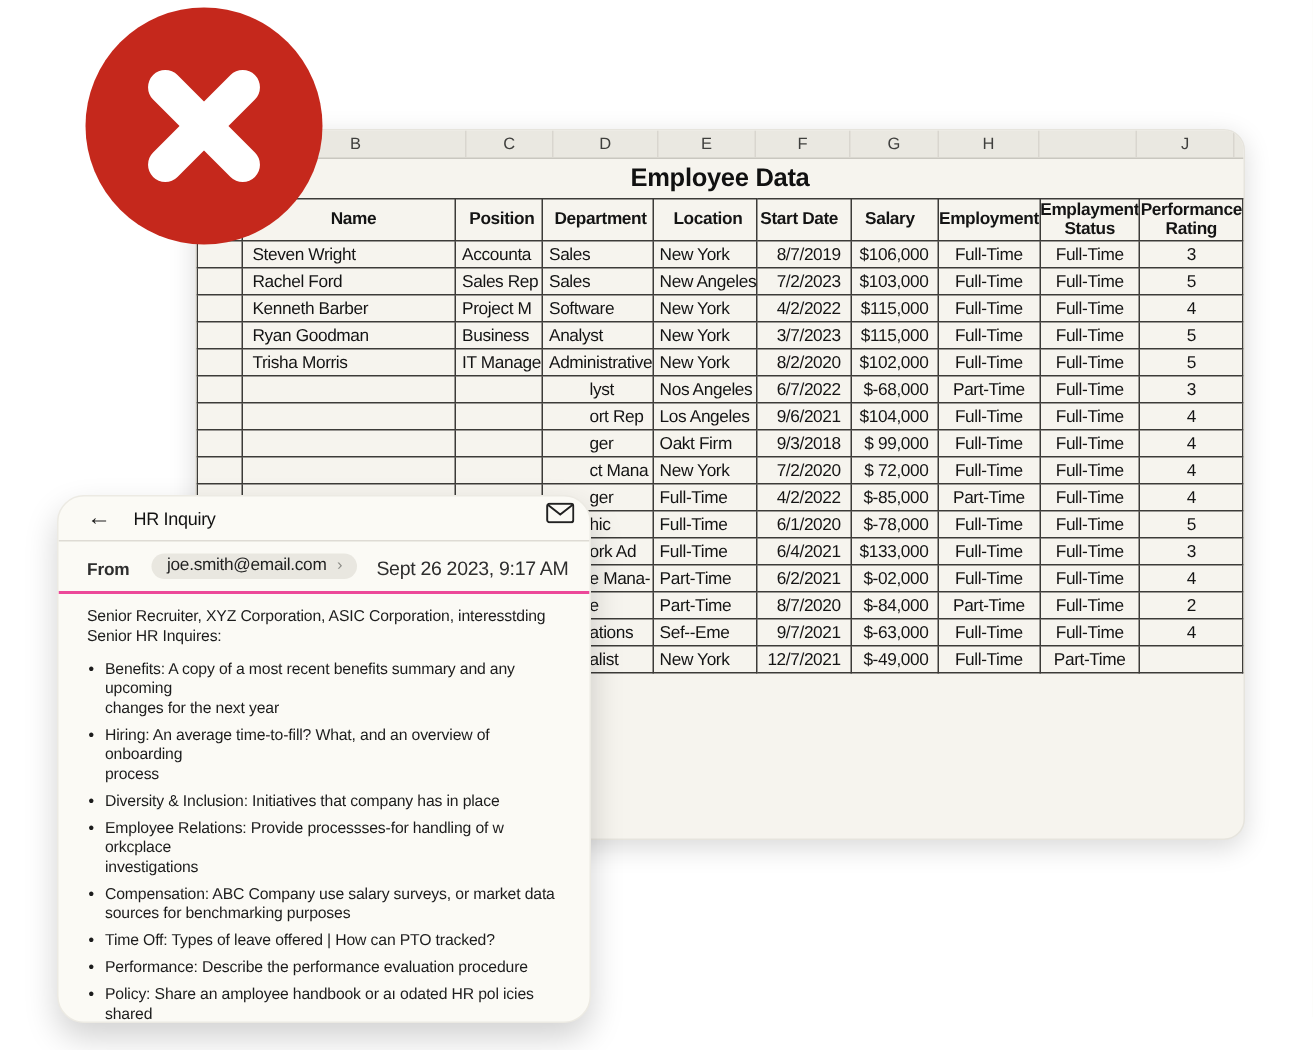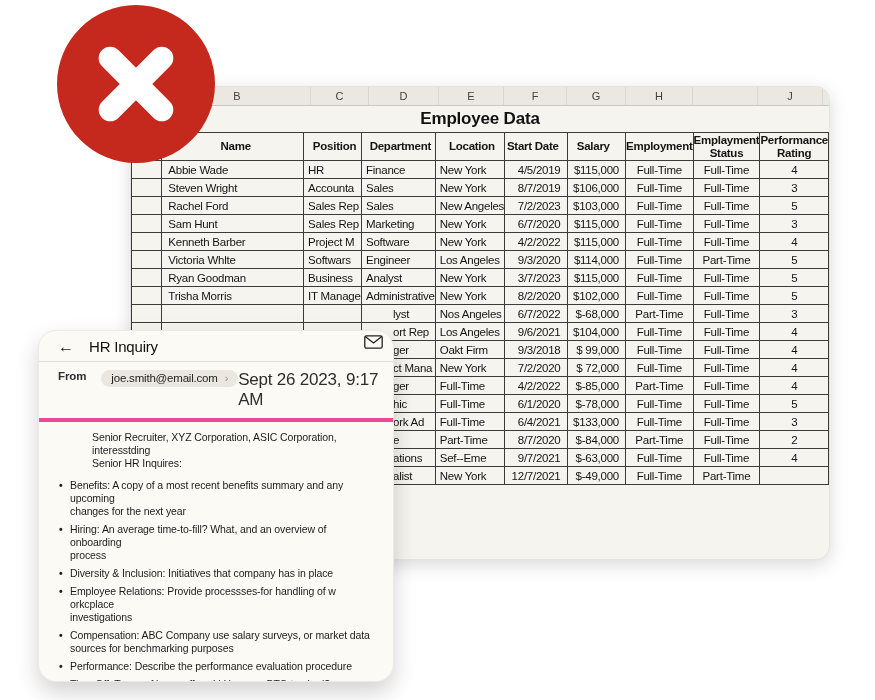--- a/index.html
+++ b/index.html
@@ -37,33 +37,33 @@
   th.c-name { text-align:left; padding-left:6px; }
   .link-glyph { font-size:10px; color:#222; margin-left:11px; position:relative; top:-3px; letter-spacing:0; }
 
   
   .email { position:absolute; left:38px; top:330px; width:356px; height:352px;
            background:#fbfaf5; border-radius:18px; overflow:hidden; z-index:2;
            box-shadow:0 10px 22px rgba(0,0,0,.18); border:1px solid #eceae3; }
   .email-header { position:relative; display:flex; align-items:center; gap:15px;
            padding:7px 16px 6px 19px; border-bottom:1px solid #dedbd4; }
   .back-arrow { font-size:16px; color:#1c1c1c; line-height:1; cursor:default; }
-  .email-title { font-size:15px; color:#111; letter-spacing:-0.2px; }
+  .email-title { font-size:12px; color:#111; letter-spacing:-0.2px; }
   .mail-icon { position:absolute; right:10px; top:4px; }
-  .from-row { display:flex; align-items:flex-start; padding:8px 14px 8px 19px;
-           border-bottom:4px solid #ec4899; }
+  .from-row { display:flex; align-items:flex-end; padding:8px 14px 8px 19px;
+           border-bottom:2px solid #ec4899; }
   .from-label { font-size:11.5px; font-weight:bold; color:#2e2e2e; letter-spacing:-0.1px; }
   .from-pill { margin-left:15px; background:#e9e7e0; border-radius:10px; padding:2px 10px 3px 10px;
            font-size:11.5px; color:#1f1f1f; display:inline-flex; align-items:center; letter-spacing:-0.2px; }
   .pill-chevron { color:#8b8b86; margin-left:7px; font-size:11px; }
-  .email-date { margin-left:auto; font-size:17px; color:#2e2e2e; letter-spacing:-0.2px; }
+  .email-date { margin-left:auto; font-size:13px; color:#2e2e2e; letter-spacing:-0.2px; }
   .email-body { padding:9px 17px 0 19px; font-size:10.5px; color:#1c1c1c;
            line-height:13px; letter-spacing:-0.1px; }
   .email-body p.salutation { margin-bottom:8px; }
-  .email-body p.intro { margin-bottom:9px; white-space:pre-line;margin-left:34px; }
+  .email-body p.intro { margin-bottom:9px; white-space:pre-line; }
   .email-body ul { list-style:none; }
   .email-body li { position:relative; padding-left:12px; margin-bottom:5px; white-space:pre-line; }
   .email-body li::before { content:"•"; position:absolute; left:1px; top:0; font-weight:bold; }
   .email-body li .lead { font-weight:normal; }
 
   
   .error-badge { position:absolute; left:57px; top:5px; width:158px; height:158px;
            border-radius:50%; z-index:3; }
   .error-badge .bar { position:absolute; left:50%; top:50%; width:96px; height:23px;
            background:#ffffff; border-radius:12px; }
@@ -115,32 +115,20 @@
           <th class="c-date">Start Date</th>
           <th class="c-sal">Salary</th>
           <th class="c-emp">Employment</th>
           <th class="c-status">Emplayment Status</th>
           <th class="c-perf">Performance Rating</th>
         </tr>
       </thead>
       <tbody>
           <tr>
             <td class="sliver"></td>
-            <td class="c-name">Abbie Wade</td>
-            <td class="c-pos">HR</td>
-            <td class="c-dept">Finance</td>
-            <td class="c-loc">New York</td>
-            <td class="c-date">4/5/2019</td>
-            <td class="c-sal">$115,000</td>
-            <td class="c-emp">Full-Time</td>
-            <td class="c-status">Full-Time</td>
-            <td class="c-perf">4</td>
-          </tr>
-          <tr>
-            <td class="sliver"></td>
             <td class="c-name">Steven Wright</td>
             <td class="c-pos">Accounta</td>
             <td class="c-dept">Sales</td>
             <td class="c-loc">New York</td>
             <td class="c-date">8/7/2019</td>
             <td class="c-sal">$106,000</td>
             <td class="c-emp">Full-Time</td>
             <td class="c-status">Full-Time</td>
             <td class="c-perf">3</td>
           </tr>
@@ -151,53 +139,29 @@
             <td class="c-dept">Sales</td>
             <td class="c-loc">New Angeles</td>
             <td class="c-date">7/2/2023</td>
             <td class="c-sal">$103,000</td>
             <td class="c-emp">Full-Time</td>
             <td class="c-status">Full-Time</td>
             <td class="c-perf">5</td>
           </tr>
           <tr>
             <td class="sliver"></td>
-            <td class="c-name">Sam Hunt</td>
-            <td class="c-pos">Sales Rep</td>
-            <td class="c-dept">Marketing</td>
-            <td class="c-loc">New York</td>
-            <td class="c-date">6/7/2020</td>
-            <td class="c-sal">$115,000</td>
-            <td class="c-emp">Full-Time</td>
-            <td class="c-status">Full-Time</td>
-            <td class="c-perf">3</td>
-          </tr>
-          <tr>
-            <td class="sliver"></td>
             <td class="c-name">Kenneth Barber</td>
             <td class="c-pos">Project M</td>
             <td class="c-dept">Software</td>
             <td class="c-loc">New York</td>
             <td class="c-date">4/2/2022</td>
             <td class="c-sal">$115,000</td>
             <td class="c-emp">Full-Time</td>
             <td class="c-status">Full-Time</td>
             <td class="c-perf">4</td>
-          </tr>
-          <tr>
-            <td class="sliver"></td>
-            <td class="c-name">Victoria Whlte</td>
-            <td class="c-pos">Softwars</td>
-            <td class="c-dept">Engineer</td>
-            <td class="c-loc">Los Angeles</td>
-            <td class="c-date">9/3/2020</td>
-            <td class="c-sal">$114,000</td>
-            <td class="c-emp">Full-Time</td>
-            <td class="c-status">Part-Time</td>
-            <td class="c-perf">5</td>
           </tr>
           <tr>
             <td class="sliver"></td>
             <td class="c-name">Ryan Goodman</td>
             <td class="c-pos">Business</td>
             <td class="c-dept">Analyst</td>
             <td class="c-loc">New York</td>
             <td class="c-date">3/7/2023</td>
             <td class="c-sal">$115,000</td>
             <td class="c-emp">Full-Time</td>
@@ -292,20 +256,32 @@
             <td class="sliver"></td>
             <td class="c-name"></td>
             <td class="c-pos"></td>
             <td class="c-dept clip">ork Ad</td>
             <td class="c-loc">Full-Time</td>
             <td class="c-date">6/4/2021</td>
             <td class="c-sal">$133,000</td>
             <td class="c-emp">Full-Time</td>
             <td class="c-status">Full-Time</td>
             <td class="c-perf">3</td>
+          </tr>
+          <tr>
+            <td class="sliver"></td>
+            <td class="c-name"></td>
+            <td class="c-pos"></td>
+            <td class="c-dept clip">e Mana-</td>
+            <td class="c-loc">Part-Time</td>
+            <td class="c-date">6/2/2021</td>
+            <td class="c-sal">$-02,000</td>
+            <td class="c-emp">Full-Time</td>
+            <td class="c-status">Full-Time</td>
+            <td class="c-perf">4</td>
           </tr>
           <tr>
             <td class="sliver"></td>
             <td class="c-name"></td>
             <td class="c-pos"></td>
             <td class="c-dept clip">e</td>
             <td class="c-loc">Part-Time</td>
             <td class="c-date">8/7/2020</td>
             <td class="c-sal">$-84,000</td>
             <td class="c-emp">Part-Time</td>
@@ -365,22 +341,22 @@
       <ul>
           <li><span class="lead">Benefits:</span><span> A copy of a most recent benefits summary and any upcoming
 changes for the next year</span></li>
           <li><span class="lead">Hiring:</span><span> An average time-to-fill? What, and an overview of onboarding
 process</span></li>
           <li><span class="lead">Diversity &amp; Inclusion:</span><span> Initiatives that company has in place</span></li>
           <li><span class="lead">Employee Relations:</span><span> Provide processses-for handling of w orkcplace
 investigations</span></li>
           <li><span class="lead">Compensation:</span><span> ABC Company use salary surveys, or market data
 sources for benchmarking purposes</span></li>
+          <li><span class="lead">Time Off:</span><span> Types of leave offered | How can PTO tracked?</span></li>
           <li><span class="lead">Performance:</span><span> Describe the performance evaluation procedure</span></li>
-          <li><span class="lead">Time Off:</span><span> Types of leave offered | How can PTO tracked?</span></li>
           <li><span class="lead">Policy:</span><span> Share an amployee handbook or aı odated HR pol icies shared</span></li>
         </ul>
 
     </div>
   </div>
 
   <div class="error-badge" style="background: rgb(197, 40, 28);">
     <span class="bar a"></span>
     <span class="bar b"></span>
   </div>

